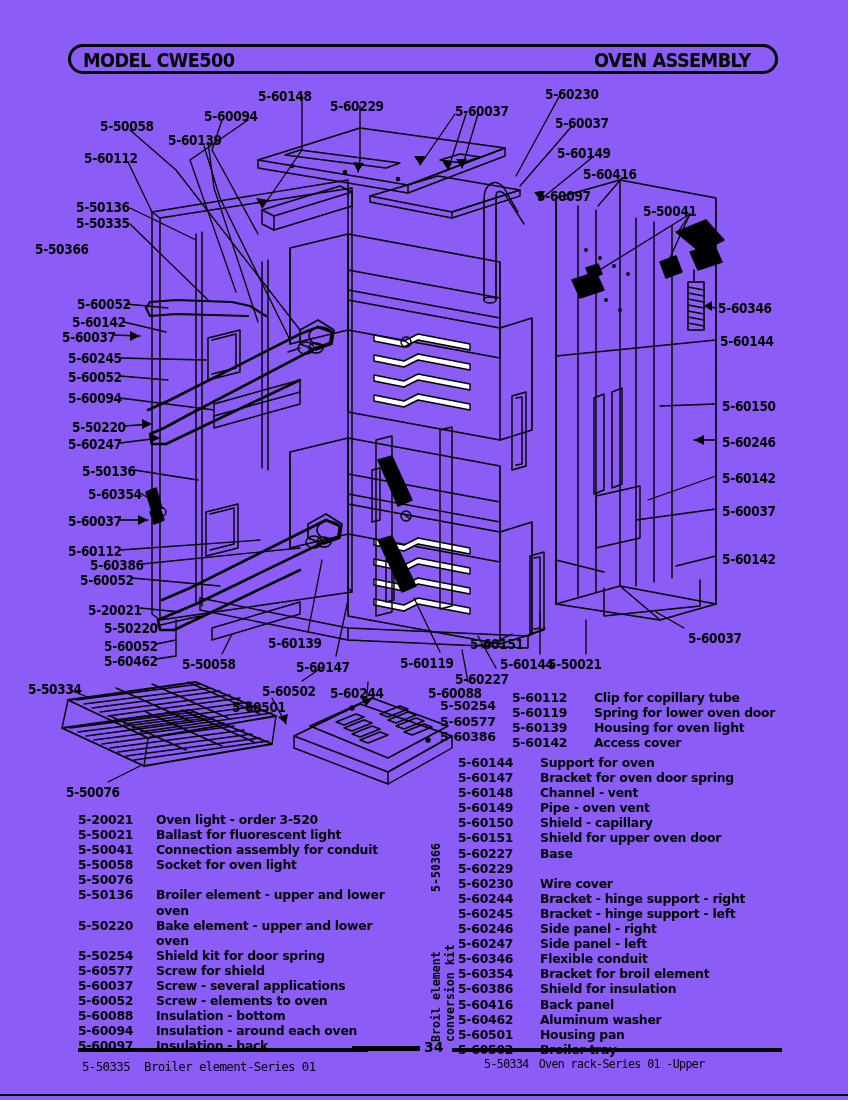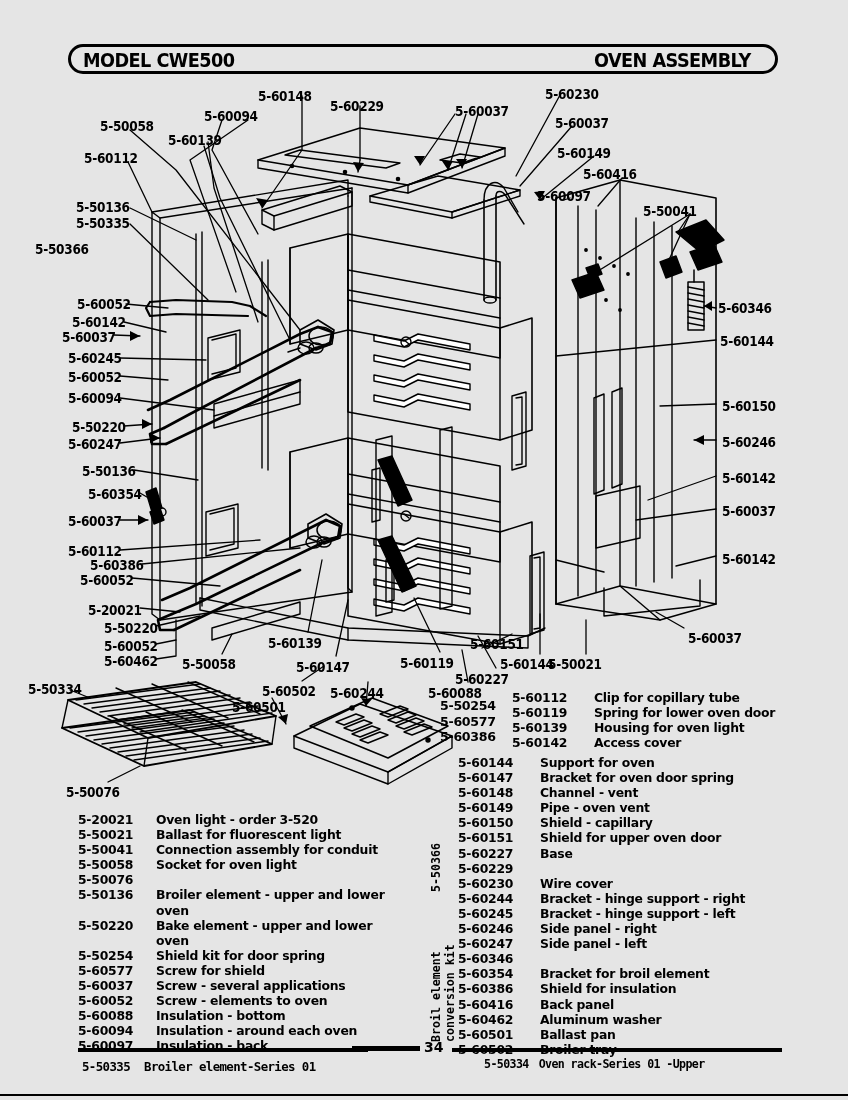--- a/index.html
+++ b/index.html
@@ -7,21 +7,21 @@
   body{
     font-family:"DejaVu Sans","Liberation Sans",sans-serif;
     color:#000;
     -webkit-font-smoothing:none;
   }
   #page{
     position:relative;
     width:848px;
     height:1100px;
     overflow:hidden;
-    background:#e5e5e5;
+    background:#8b5cf6;
   }
 
   
   #title-bar{
     position:absolute;
     left:68px; top:44px;
     width:710px; height:30px;
     border:3px solid #000;
     border-radius:15px;
     box-sizing:border-box;
@@ -106,21 +106,21 @@
   #rule-midleft{ left:352px; top:1046px; width:68px; height:5px; }
   #rule-right{ left:452px; top:1048px; width:330px; height:4px; }
   #page-number{
     position:absolute; left:424px; top:1039px;
     font-size:14px; font-weight:bold;
     font-family:"DejaVu Sans","Liberation Sans",sans-serif;
   }
   .foot{
     position:absolute;
     font-size:12.4px;
-    font-weight:bold;
+    font-weight:normal;
     white-space:nowrap;
     font-family:"DejaVu Sans Mono","Liberation Mono",monospace;
     letter-spacing:-0.6px;
   }
   #foot-left{ left:82px; top:1059px; }
   #foot-left .n{ margin-right:14px; }
   #foot-right{ left:484px; top:1057px; font-size:11.6px;}
   #foot-right .n{ margin-right:10px; }
   #bottom-rule{ left:0px; top:1094px; width:848px; height:2px; }
 </style>
@@ -695,40 +695,41 @@
       <div class="row">
         <span class="num">5-60246</span>
         <span class="desc">Side panel - right</span>
       </div>
       <div class="row">
         <span class="num">5-60247</span>
         <span class="desc">Side panel - left</span>
       </div>
       <div class="row">
         <span class="num">5-60346</span>
+        <span class="desc">Flexible conduit</span>
       </div>
       <div class="row">
         <span class="num">5-60354</span>
         <span class="desc">Bracket for broil element</span>
       </div>
       <div class="row">
         <span class="num">5-60386</span>
         <span class="desc">Shield for insulation</span>
       </div>
       <div class="row">
         <span class="num">5-60416</span>
         <span class="desc">Back panel</span>
       </div>
       <div class="row">
         <span class="num">5-60462</span>
         <span class="desc">Aluminum washer</span>
       </div>
       <div class="row">
         <span class="num">5-60501</span>
-        <span class="desc">Ballast pan</span>
+        <span class="desc">Housing pan</span>
       </div>
       <div class="row">
         <span class="num">5-60502</span>
         <span class="desc">Broiler tray</span>
       </div>
     </div>
 
   <div class="rule" id="rule-left"></div>
   <div class="rule" id="rule-midleft"></div>
   <div class="rule" id="rule-right"></div>

